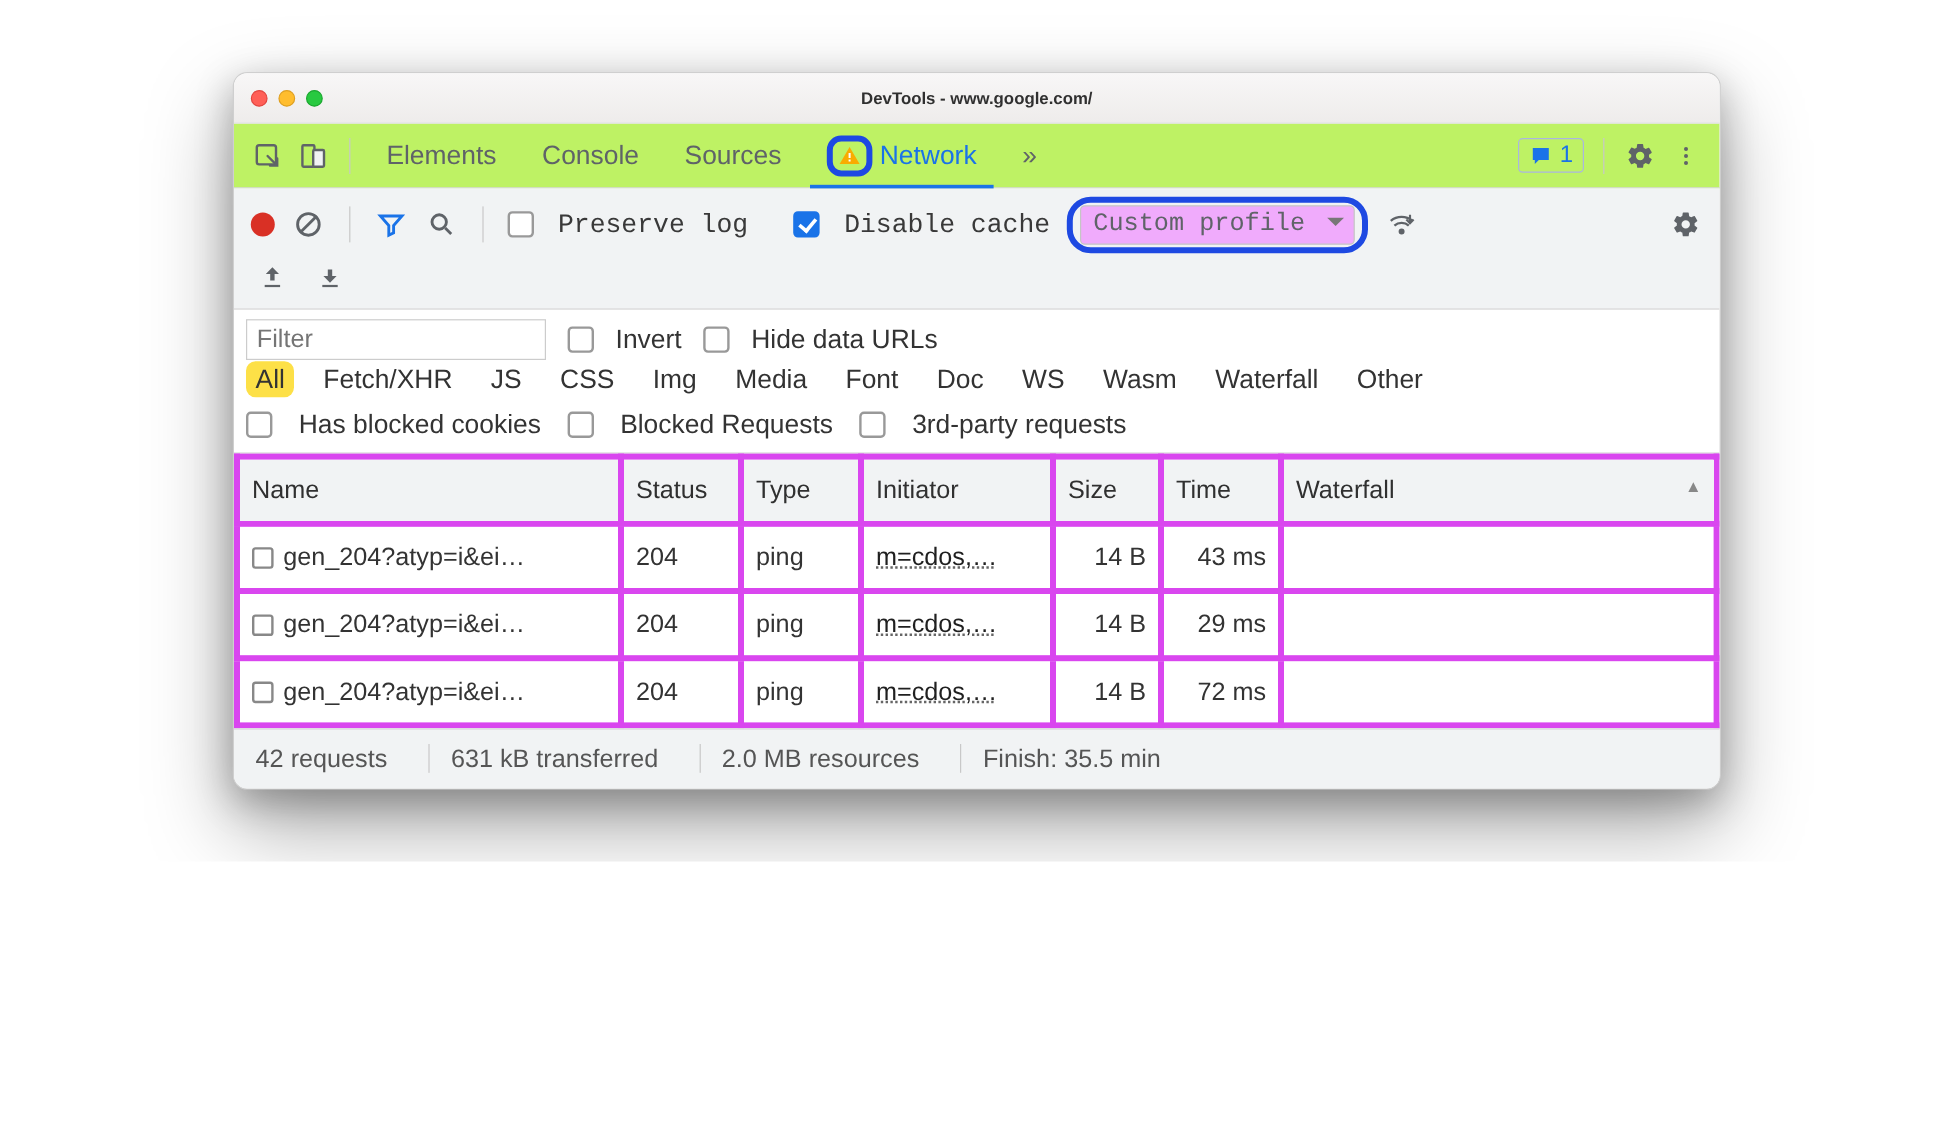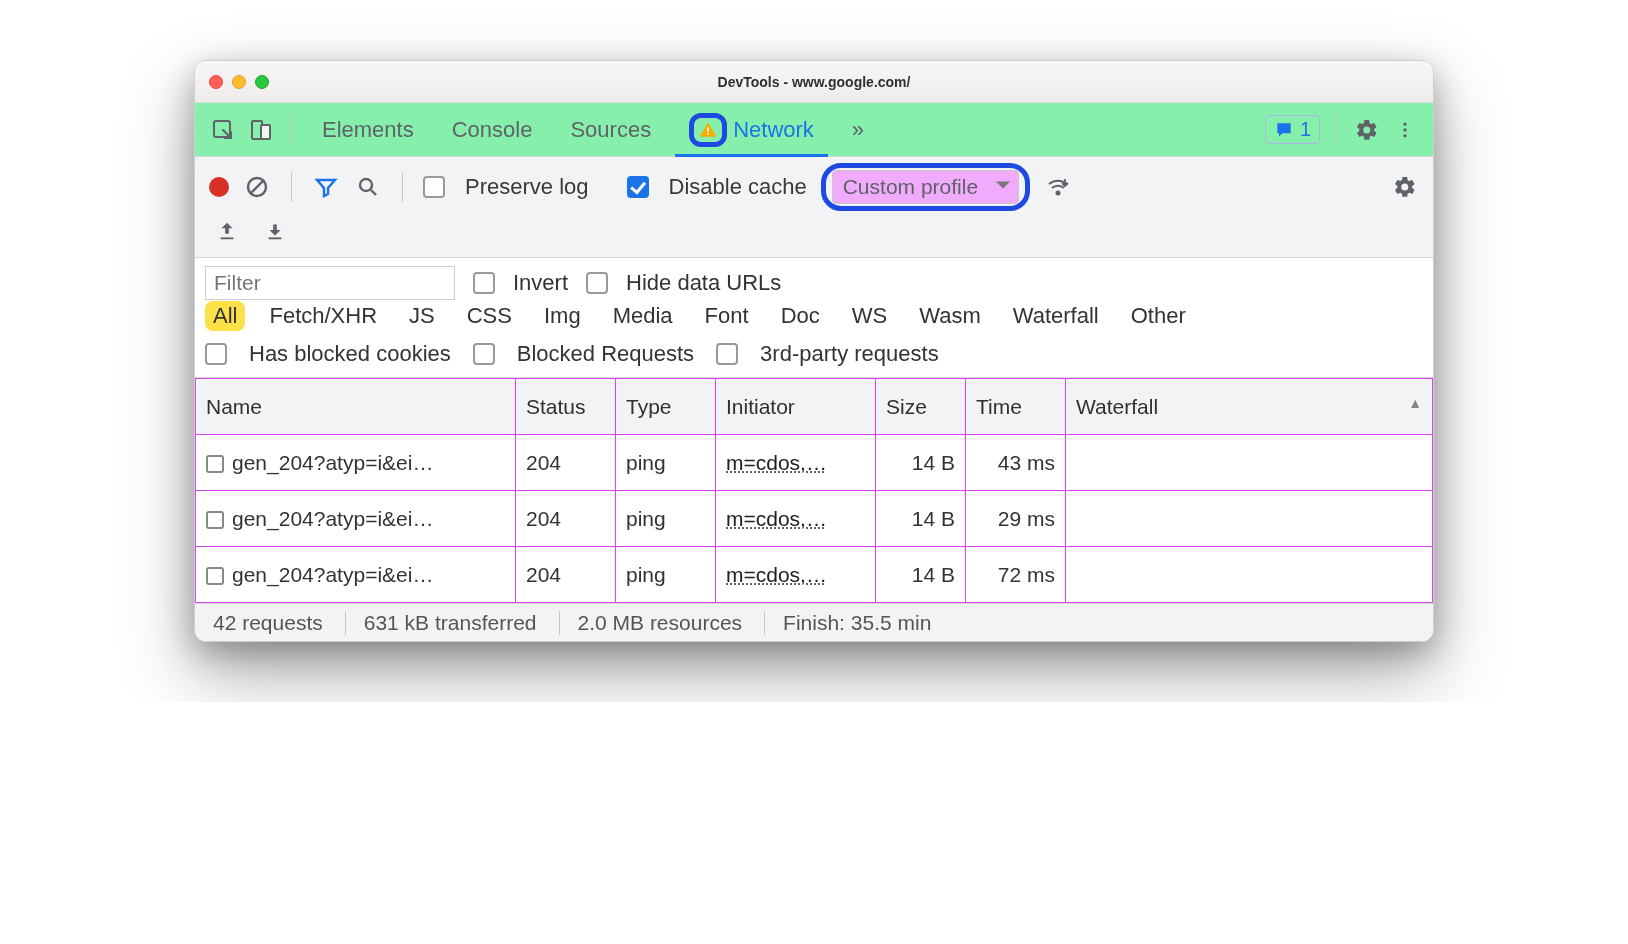--- a/index.html
+++ b/index.html
@@ -34,21 +34,21 @@
   .tl-red { background:#ff5f57; border:1px solid #e24640;}
   .tl-yellow { background:#ffbd2e; border:1px solid #dfa022;}
   .tl-green { background:#28c940; border:1px solid #1ba82f;}
   .title-text {
     position: absolute; left:0; right:0; text-align:center;
     font-weight:600; color:#303030; font-size:14px;
   }
   
   .tabsbar {
     height: 54px;
-    background:#86efac;
+    background:#bef264;
     border-bottom:1px solid #d7d7d7;
     display:flex;
     align-items:center;
     padding:0 14px;
     gap:10px;
     font-size:22px;
     color:#5f6368;
   }
   .divider { width:1px; height:30px; background:#c8c8c8; margin:0 6px;}
   .tab { padding:0 14px; height:100%; display:flex; align-items:center; cursor:pointer; gap:6px; position:relative;}
@@ -64,21 +64,21 @@
   .gear, .kebab, .wifi, .dl, .ul, .chev { display:inline-flex; }
   
   .toolbar {
     background:#f1f3f4;
     border-bottom:1px solid #d7d7d7;
     padding:8px 14px 0 14px;
     font-size:22px;
     color:#393939;
   }
   .toolbar-row1 {
-    display:flex; align-items:center; gap:14px; height:44px;
+    display:flex; align-items:center; gap:14px; height:44px;font-family:Liberation Mono, monospace;
   }
   .rec-dot{width:20px;height:20px;border-radius:50%;background:#d93025;}
   .iconbtn { display:inline-flex; align-items:center; justify-content:center; width:28px;height:28px;color:#5f6368; cursor:pointer;}
   .funnel-active{color:#1a73e8;}
   .cb { width:22px;height:22px;border:2px solid #999;border-radius:4px;display:inline-flex;align-items:center;justify-content:center;background:#fff; cursor:pointer; flex:none;}
   .cb.checked{background:#1a73e8;border-color:#1a73e8;}
   .cb.checked::after{content:"";width:6px;height:11px;border:solid #fff;border-width:0 3px 3px 0;transform:rotate(40deg) translateY(-1px);}
   .lbl{margin-left:6px;}
   .throttle-ring{border:5px solid #1e49e2;border-radius:20px;padding:2px 6px;display:inline-flex;align-items:center;}
   .throttle-select{
@@ -97,36 +97,36 @@
     width:250px;height:34px;border:1px solid #ccc;padding:2px 8px;font-size:21px;color:#888;background:#fff;
   }
   .filters-row1{display:flex;align-items:center;gap:18px;margin-bottom:1px;}
   .chips{display:flex;flex-wrap:wrap;gap:16px;align-items:center;margin-bottom:10px;}
   .chip{cursor:pointer;padding:2px 8px;border-radius:8px;}
   .chip.active{background:#fde047;}
   .filters-row3{display:flex;gap:22px;align-items:center;}
   
   .grid{font-size:21px;color:#333;}
   .grid table{width:100%;border-collapse:collapse;table-layout:fixed;}
-  .grid th,.grid td{border:1px solid #d946ef;padding:6px 10px;text-align:left;white-space:nowrap;overflow:hidden;text-overflow:ellipsis;height:56px;}
+  .grid th,.grid td{border:5px solid #d946ef;padding:6px 10px;text-align:left;white-space:nowrap;overflow:hidden;text-overflow:ellipsis;height:56px;}
   .grid th{background:#f1f3f4;font-weight:400;color:#303030;position:relative;}
   .grid th.sort::after{content:"▲";position:absolute;right:10px;color:#888;font-size:14px;}
   .col-name{width:320px;border-radius:15px;}
   .col-status{width:100px;}
   .col-type{width:100px;}
   .col-init{width:160px;}
   .col-size{width:90px;text-align:right;}
   .col-time{width:100px;text-align:right;}
   .grid td.col-size,.grid td.col-time{text-align:right;}
   .initiator{ text-decoration: underline dotted #666; color:#202020;}
   .row-icon{width:18px;height:18px;border:2px solid #888;border-radius:3px;display:inline-block;vertical-align:-3px;margin-right:8px;}
   
   .statusbar{
-    height:38px;background:#f1f3f4;border-top:1px solid #d7d7d7;
-    display:flex;align-items:center;gap:4px;padding:0 18px;
+    height:50px;background:#f1f3f4;border-top:1px solid #d7d7d7;
+    display:flex;align-items:center;gap:16px;padding:0 18px;
     font-size:21px;color:#555;
   }
   .statusbar span + span::before{content:"";display:inline-block;width:1px;height:24px;background:#c8c8c8;margin:0 18px;vertical-align:-5px;}
   svg{display:block;}
 </style>
 </head>
 <body>
 
 <div class="window">
 

